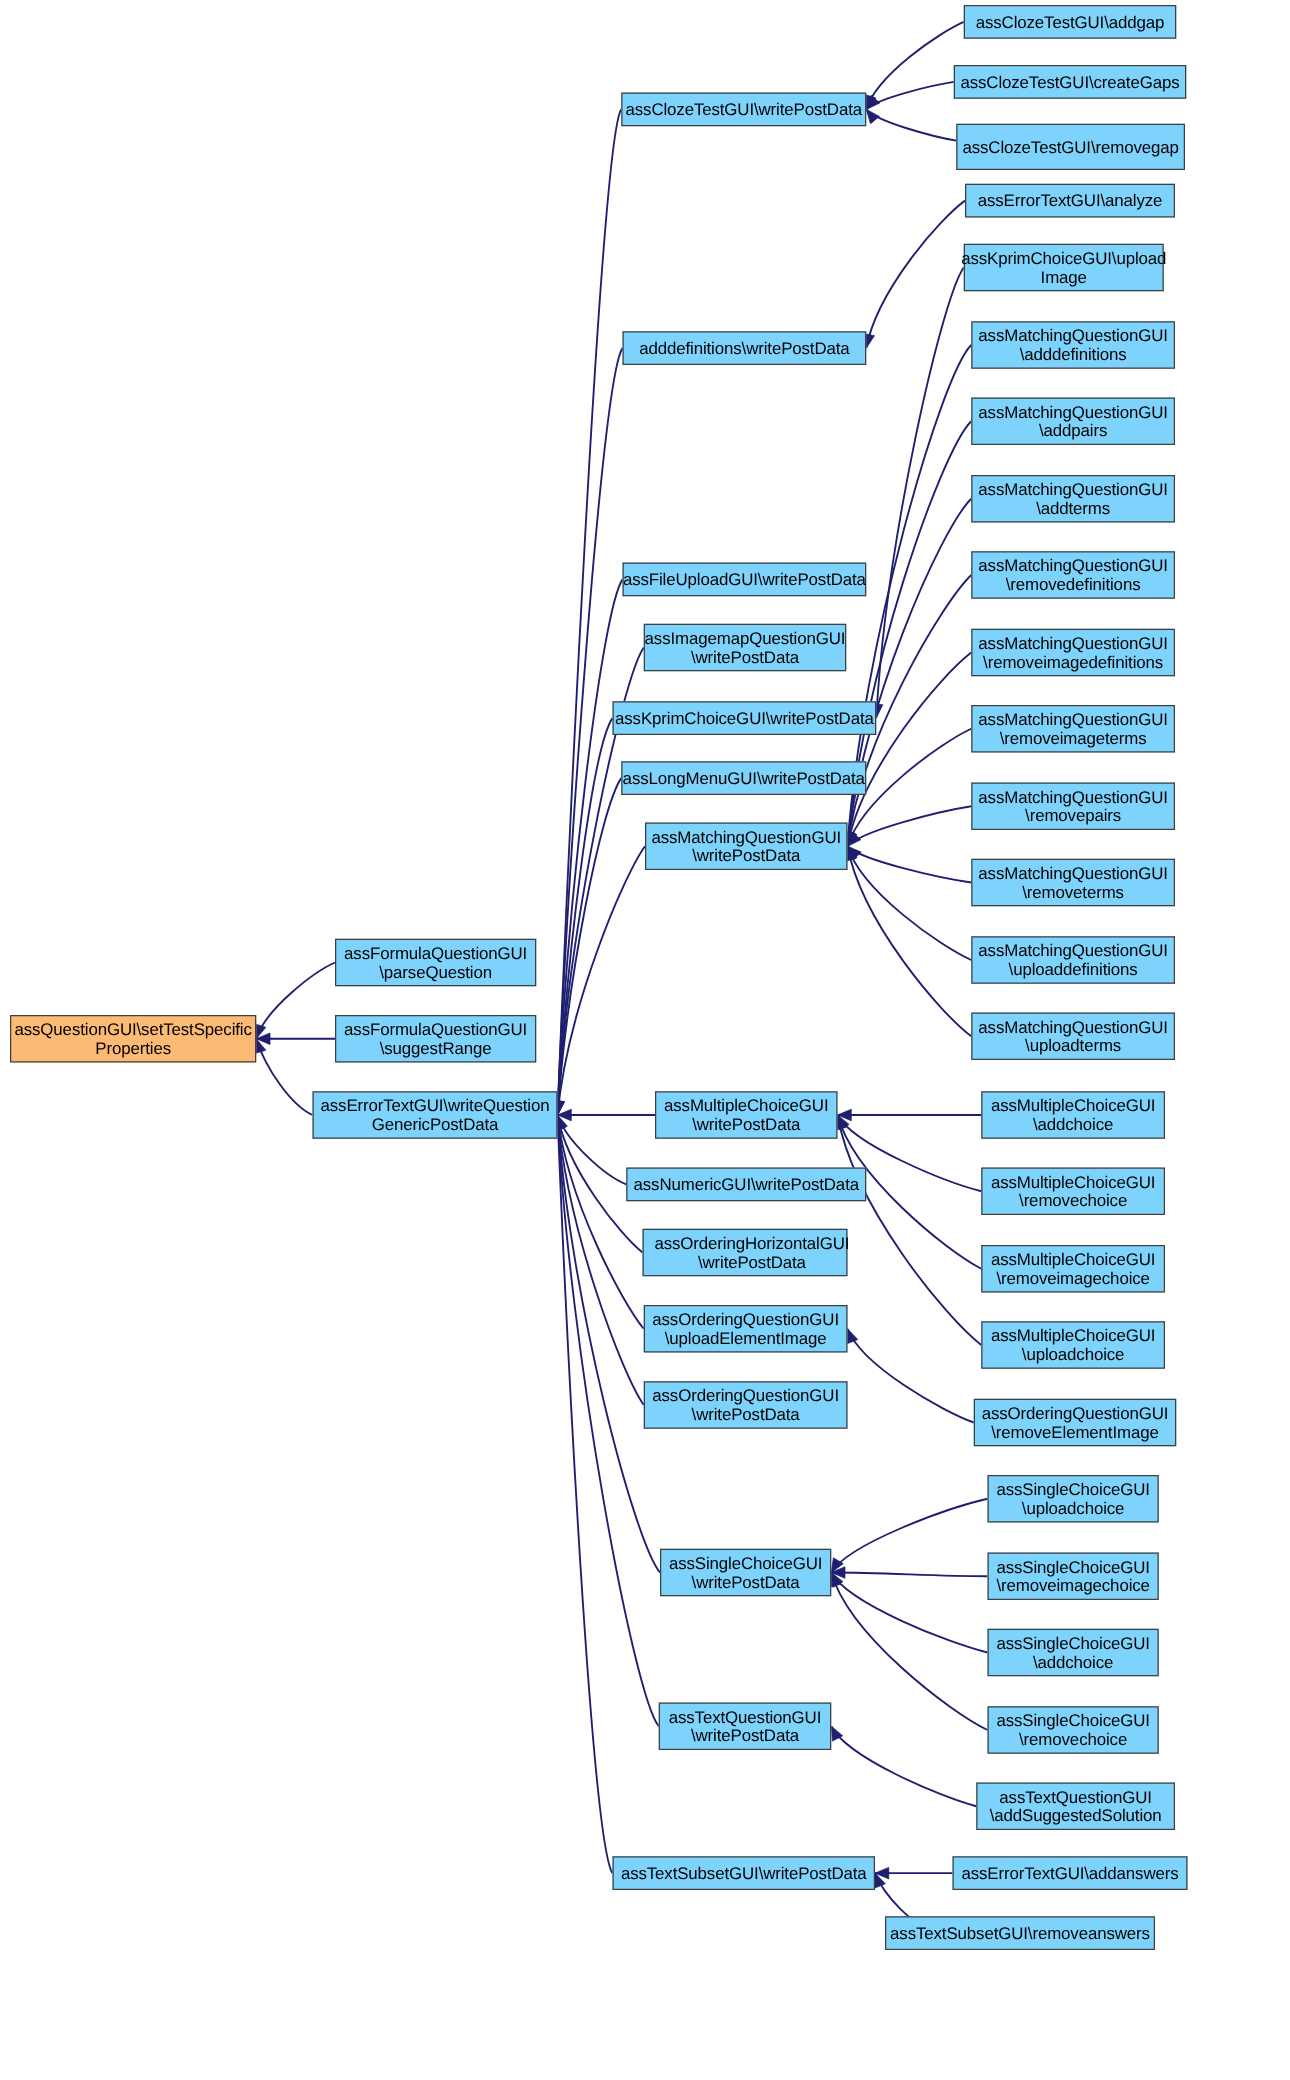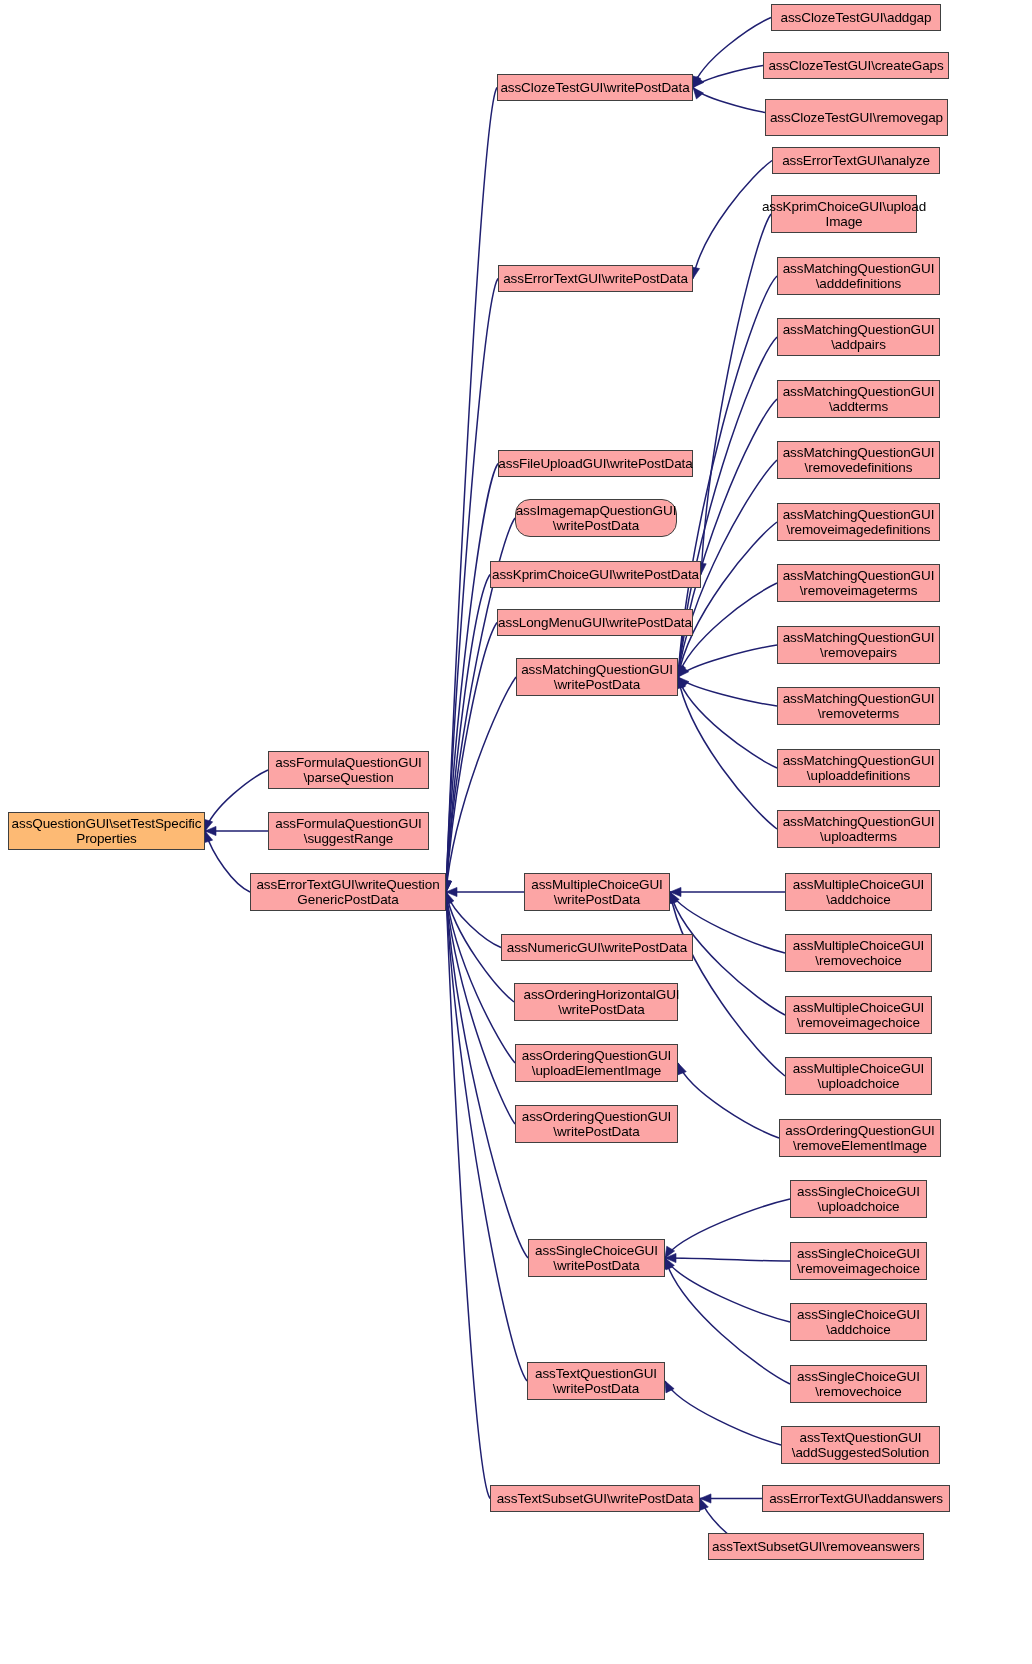--- a/index.html
+++ b/index.html
@@ -20,21 +20,21 @@
     left: 0;
     top: 0;
     width: 1032px;
     height: 1664px;
     pointer-events: none;
   }
   .node {
     position: absolute;
     box-sizing: border-box;
     border: 1px solid #404040;
-    background: #fca5a5;
+    background: #7dd3fc;
     color: #000000;
     display: flex;
     align-items: center;
     justify-content: center;
     text-align: center;
     font-size: 13.5px;
     line-height: 15px;
     letter-spacing: -0.1px;
     white-space: pre-line;
     z-index: 2;
@@ -143,23 +143,23 @@
   <div id="node-layer">
       <div class="node root" style="left: 8px; top: 812px; width: 197px; height: 38px;">assQuestionGUI\setTestSpecific
 Properties</div>
       <div class="node" style="left: 268px; top: 751px; width: 161px; height: 38px;">assFormulaQuestionGUI
 \parseQuestion</div>
       <div class="node" style="left: 268px; top: 812px; width: 161px; height: 38px;">assFormulaQuestionGUI
 \suggestRange</div>
       <div class="node" style="left: 250px; top: 873px; width: 196px; height: 38px;">assErrorTextGUI\writeQuestion
 GenericPostData</div>
       <div class="node" style="left: 497px; top: 74px; width: 196px; height: 27px;">assClozeTestGUI\writePostData</div>
-      <div class="node" style="left: 498px; top: 265px; width: 195px; height: 27px;">assErrorTextGUI\writePostData</div>
+      <div class="node" style="left: 498px; top: 265px; width: 195px; height: 27px;">adddefinitions\writePostData</div>
       <div class="node" style="left: 498px; top: 450px; width: 195px; height: 27px;">assFileUploadGUI\writePostData</div>
-      <div class="node" style="left: 515px; top: 499px; width: 162px; height: 38px; border-radius: 15px;">assImagemapQuestionGUI
+      <div class="node" style="left: 515px; top: 499px; width: 162px; height: 38px;">assImagemapQuestionGUI
 \writePostData</div>
       <div class="node" style="left: 490px; top: 561px; width: 211px; height: 27px;">assKprimChoiceGUI\writePostData</div>
       <div class="node" style="left: 497px; top: 609px; width: 196px; height: 27px;">assLongMenuGUI\writePostData</div>
       <div class="node" style="left: 516px; top: 658px; width: 162px; height: 38px;">assMatchingQuestionGUI
 \writePostData</div>
       <div class="node" style="left: 524px; top: 873px; width: 146px; height: 38px;">assMultipleChoiceGUI
 \writePostData</div>
       <div class="node" style="left: 501px; top: 934px; width: 192px; height: 27px;">assNumericGUI\writePostData</div>
       <div class="node" style="left: 514px; top: 983px; width: 164px; height: 38px; padding-left: 11px;">assOrderingHorizontalGUI
 \writePostData</div>
@@ -169,21 +169,21 @@
 \writePostData</div>
       <div class="node" style="left: 528px; top: 1239px; width: 137px; height: 38px;">assSingleChoiceGUI
 \writePostData</div>
       <div class="node" style="left: 527px; top: 1362px; width: 138px; height: 38px;">assTextQuestionGUI
 \writePostData</div>
       <div class="node" style="left: 490px; top: 1485px; width: 210px; height: 27px;">assTextSubsetGUI\writePostData</div>
       <div class="node" style="left: 771px; top: 4px; width: 170px; height: 27px;">assClozeTestGUI\addgap</div>
       <div class="node" style="left: 763px; top: 52px; width: 186px; height: 27px;">assClozeTestGUI\createGaps</div>
       <div class="node" style="left: 765px; top: 99px; width: 183px; height: 37px;">assClozeTestGUI\removegap</div>
       <div class="node" style="left: 772px; top: 147px; width: 168px; height: 27px;">assErrorTextGUI\analyze</div>
-      <div class="node" style="left: 771px; top: 195px; width: 146px; height: 38px;">assKprimChoiceGUI\upload
+      <div class="node" style="left: 771px; top: 195px; width: 160px; height: 38px;">assKprimChoiceGUI\upload
 Image</div>
       <div class="node" style="left: 777px; top: 257px; width: 163px; height: 38px;">assMatchingQuestionGUI
 \adddefinitions</div>
       <div class="node" style="left: 777px; top: 318px; width: 163px; height: 38px;">assMatchingQuestionGUI
 \addpairs</div>
       <div class="node" style="left: 777px; top: 380px; width: 163px; height: 38px;">assMatchingQuestionGUI
 \addterms</div>
       <div class="node" style="left: 777px; top: 441px; width: 163px; height: 38px;">assMatchingQuestionGUI
 \removedefinitions</div>
       <div class="node" style="left: 777px; top: 503px; width: 163px; height: 38px;">assMatchingQuestionGUI

